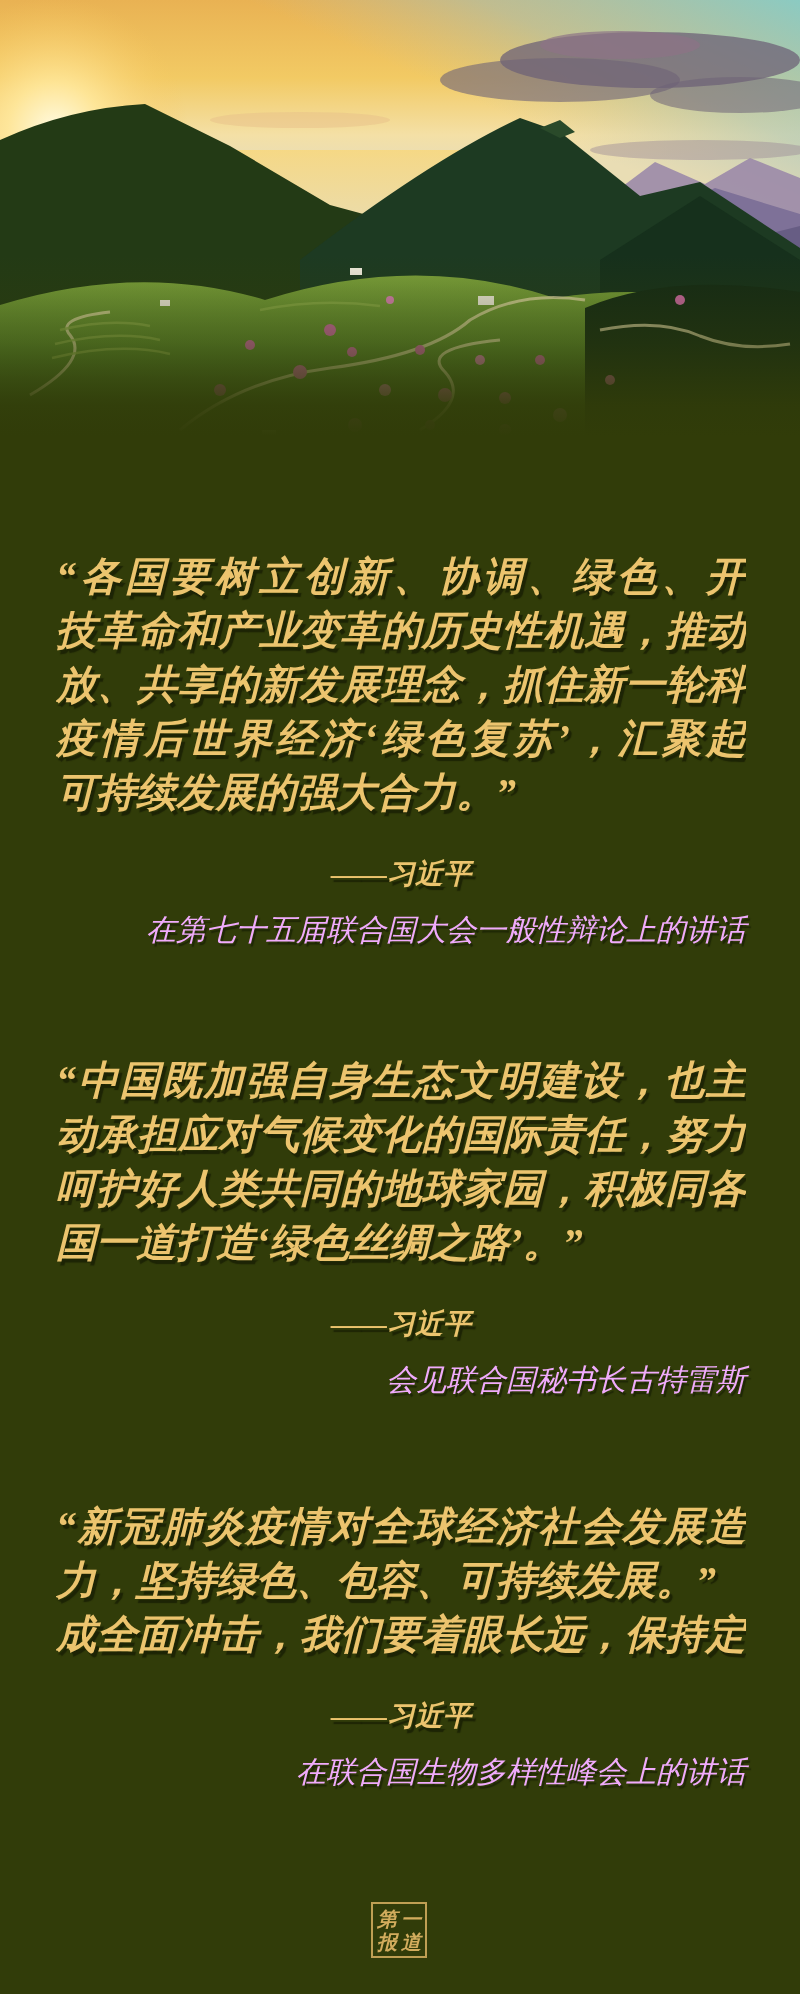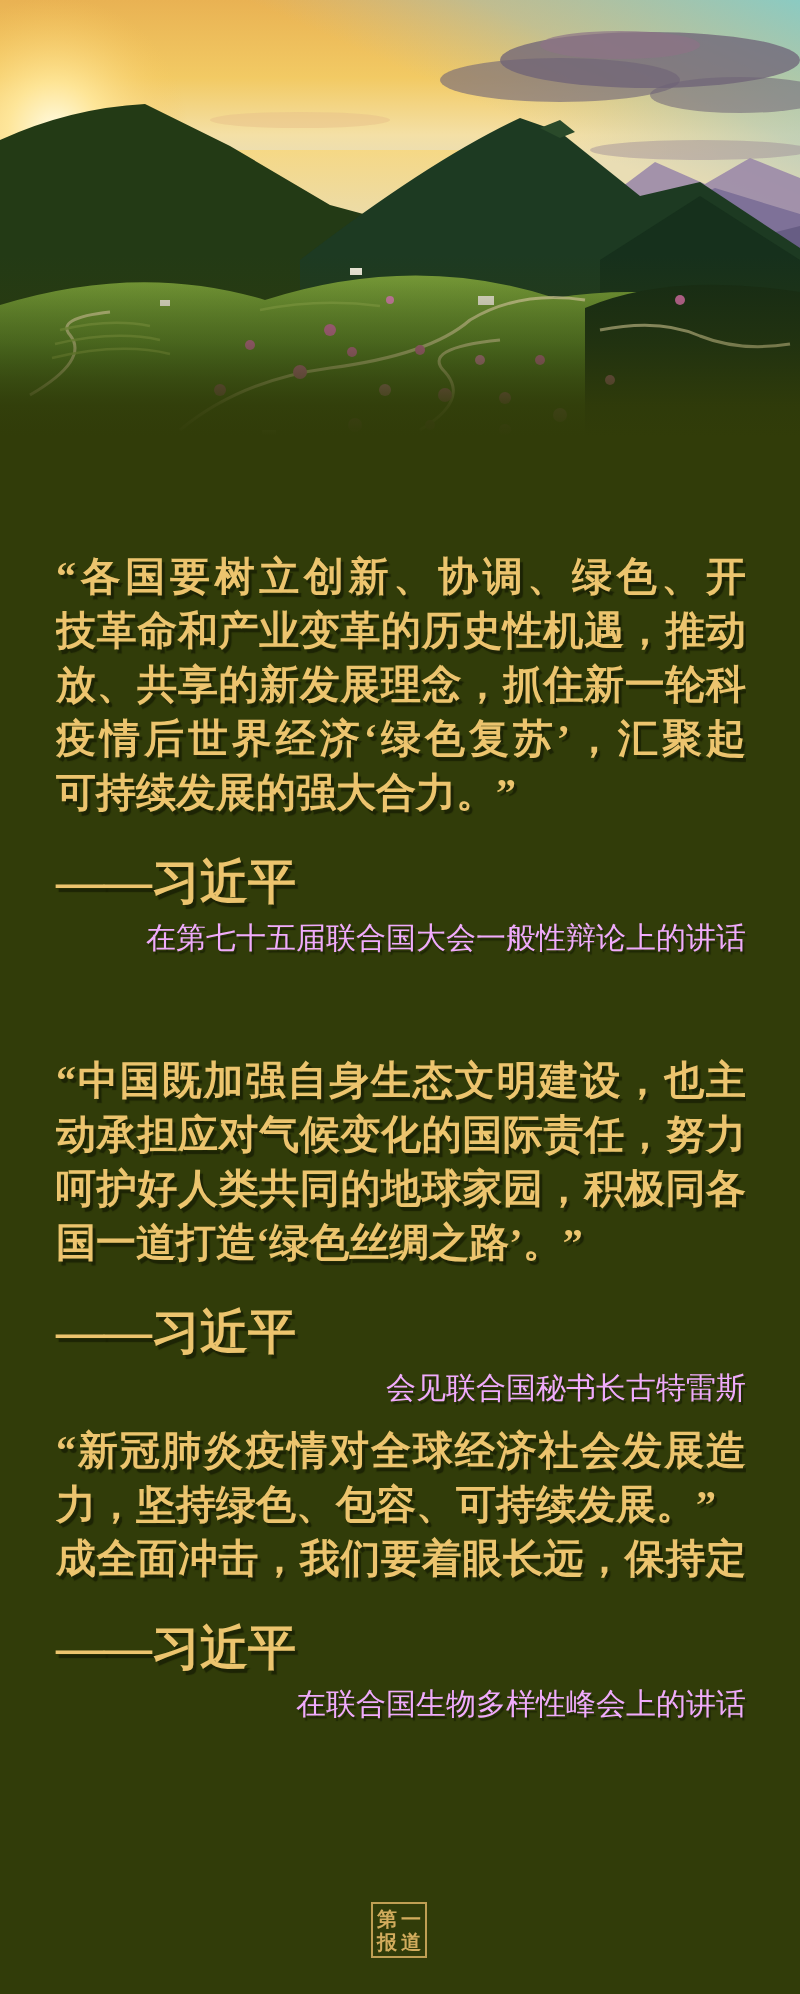--- a/index.html
+++ b/index.html
@@ -2,21 +2,21 @@
 <html><head>
 <meta charset="utf-8">
 <style>
   html,body{margin:0;padding:0;}
   body{
     width:800px;height:1994px;
     background:#313c09;
     font-family:"Liberation Serif","DejaVu Serif",serif;
     overflow:hidden;
   }
-  .poster{position:relative;width:800px;height:1994px;overflow:hidden;}
+  .poster{position:relative;width:800px;height:1994px;overflow:hidden;font-style:italic;}
 
   
   .hero{position:absolute;top:0;left:0;width:800px;height:440px;}
   .hero svg{display:block;width:800px;height:440px;}
   .hero-fade{
     position:absolute;inset:0;
     background:linear-gradient(180deg,
       rgba(49,60,9,0) 58%,
       rgba(49,60,9,.45) 78%,
       rgba(49,60,9,.92) 92%,
@@ -24,32 +24,32 @@
     pointer-events:none;
   }
 
   
   .quote-block{
     position:absolute;left:56px;width:690px;
     color:#ecc46e;
   }
   .q1{top:550px;}
   .q2{top:1054px;}
-  .q3{top:1424px;}
+  .q3{top:1500px;}
   .qline{
     font-size:40px;line-height:54px;height:54px;
     font-weight:bold;
     overflow:hidden;
     text-shadow:3px 4px 1px rgba(12,17,1,.55);
   }
   .jl{text-align:justify;text-align-last:justify;}
   .attribution{
-    margin-top:36px;
-    font-size:48px;line-height:52px;font-weight:bold;
-    text-align:left;
+    margin-top:28px;
+    font-size:28px;line-height:52px;font-weight:bold;
+    text-align:center;
     text-shadow:3px 4px 1px rgba(12,17,1,.55);
   }
   .source{
     margin-top:10px;
     font-size:30px;line-height:40px;font-weight:normal;
     text-align:right;color:#f0abfc;
     text-shadow:2px 3px 1px rgba(12,17,1,.5);
   }
 
   

